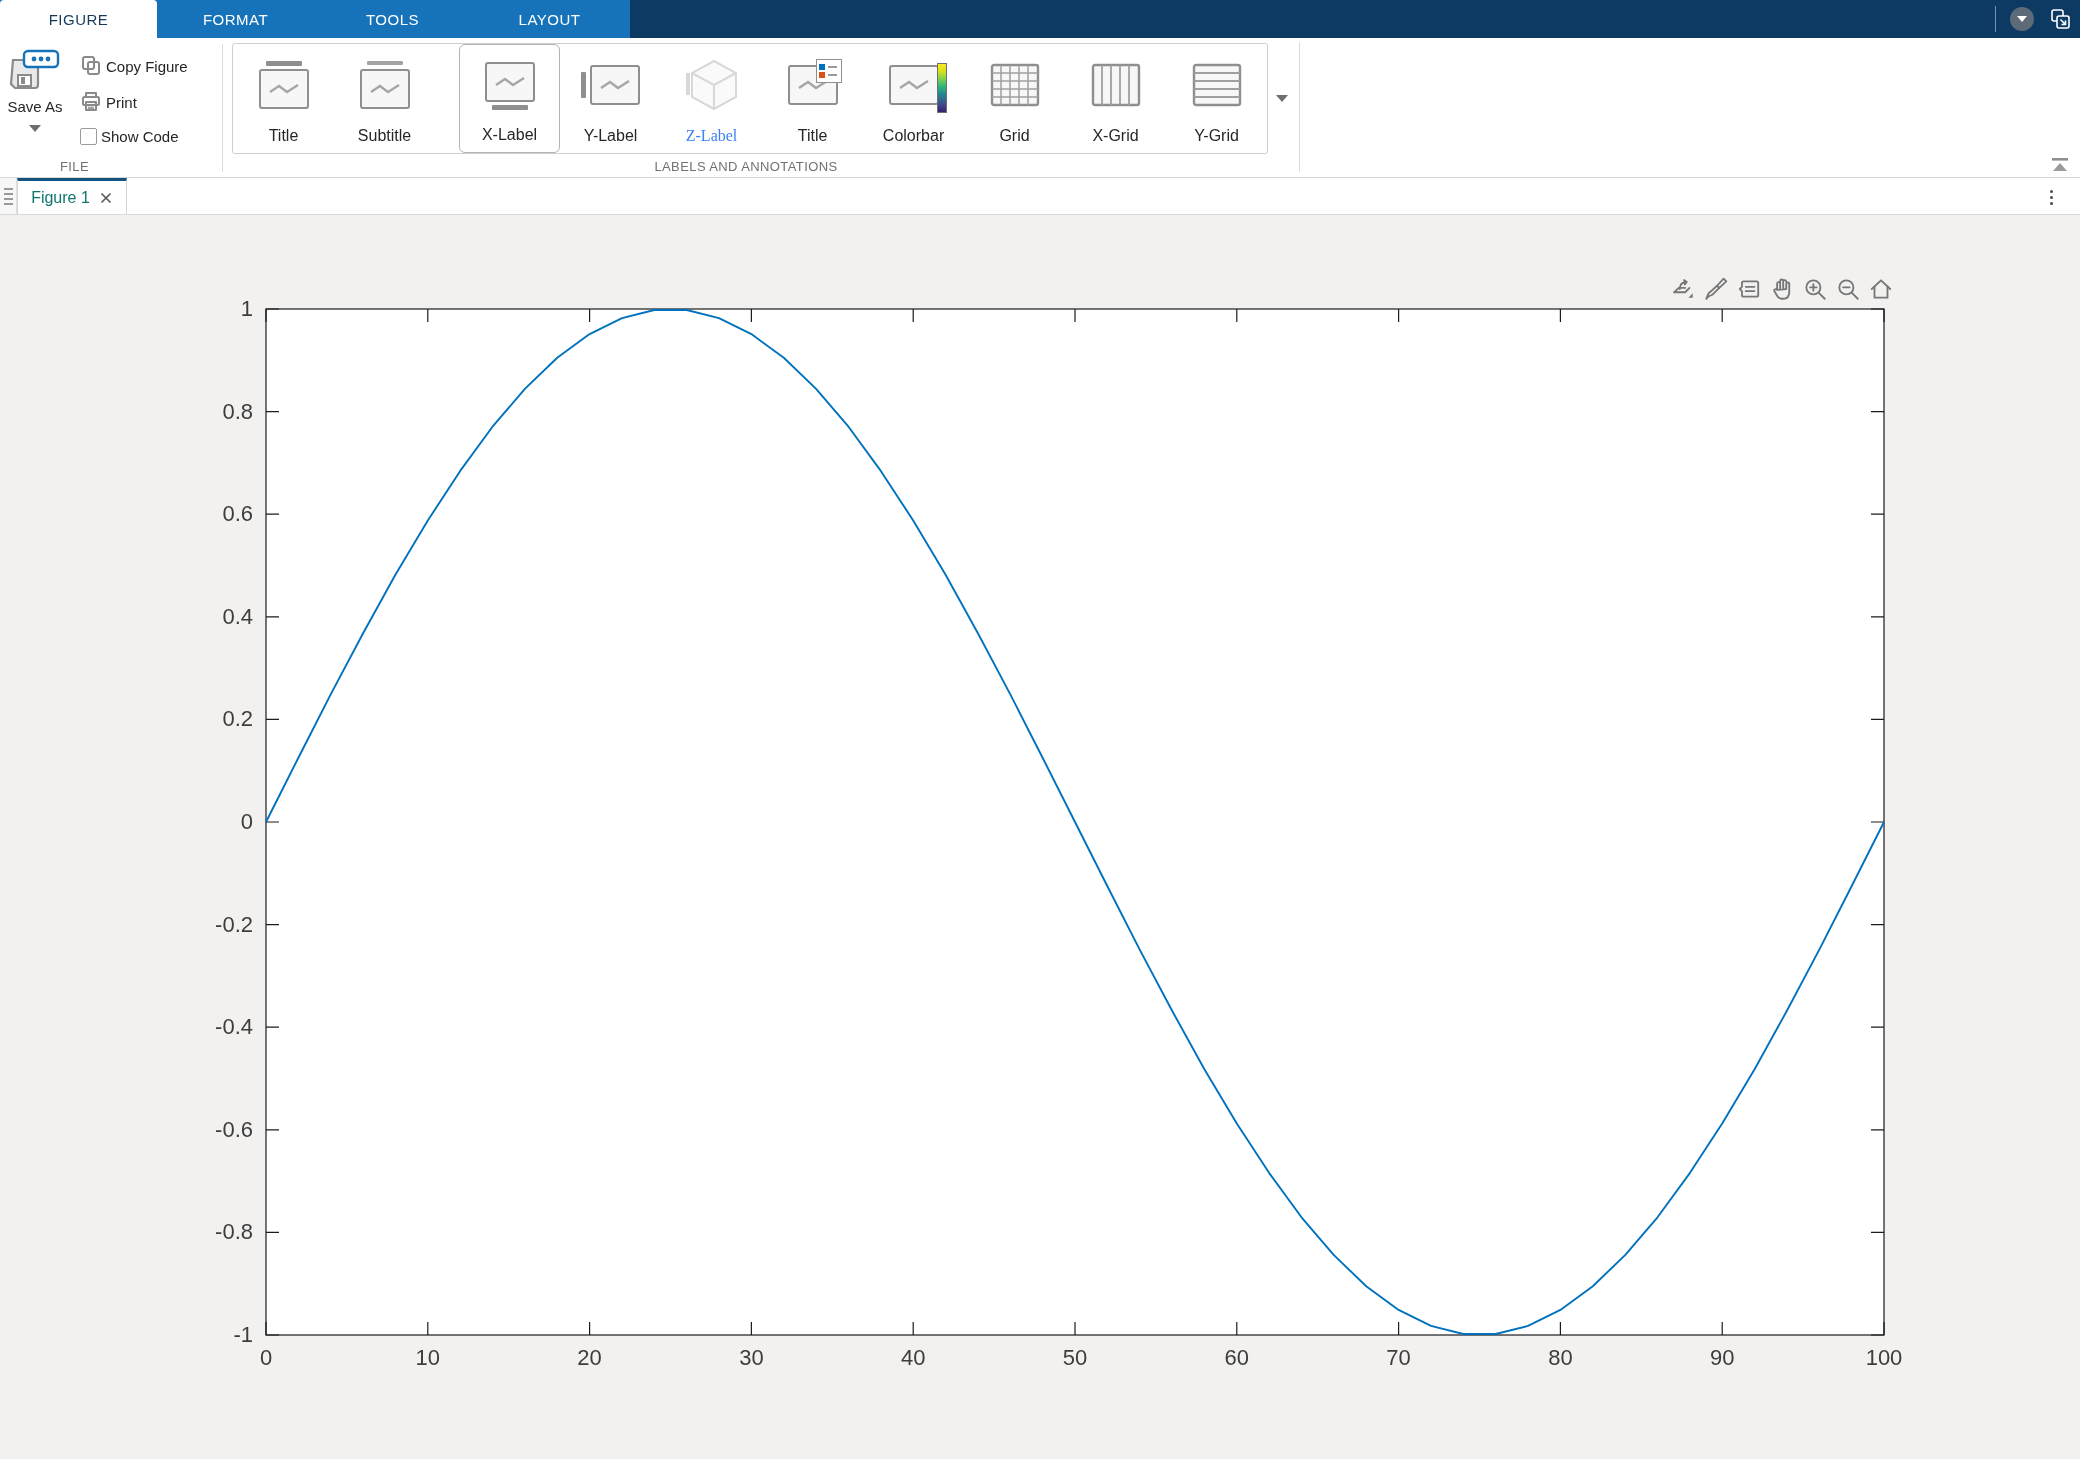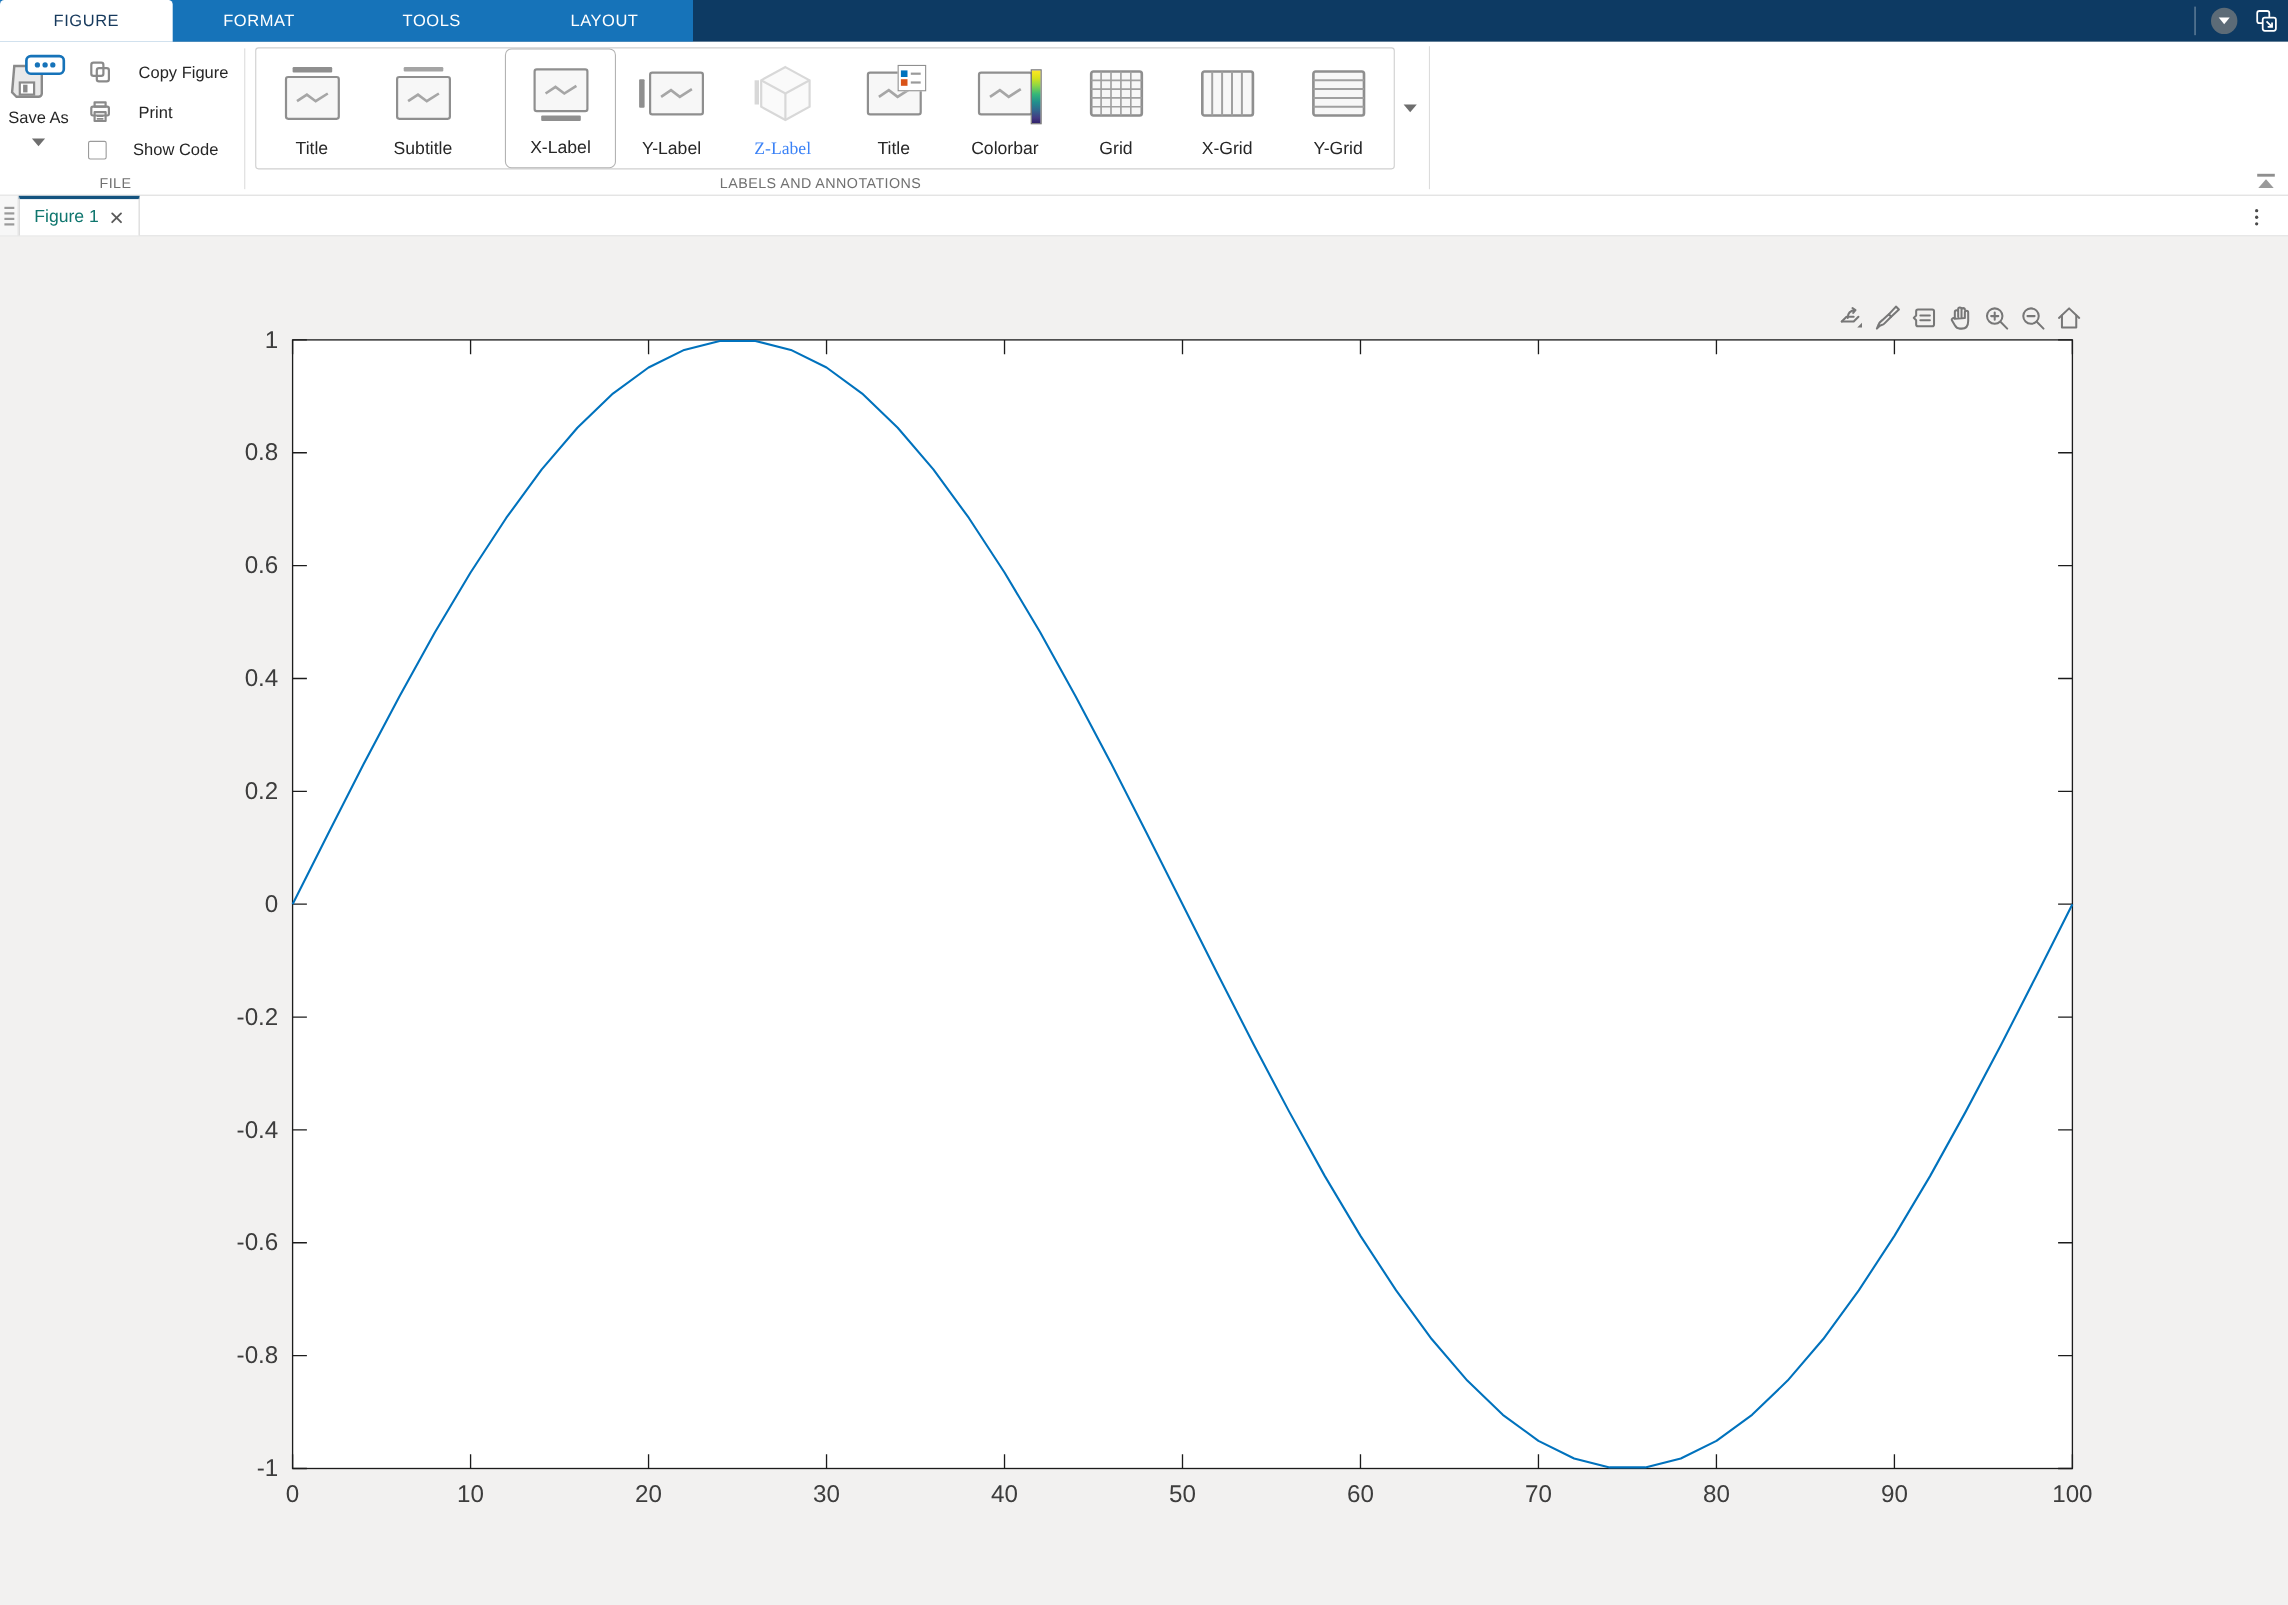--- a/index.html
+++ b/index.html
@@ -20,21 +20,21 @@
 
   
   .ribbon { position:absolute; left:0; top:38px; width:2080px; height:140px; background:#ffffff; border-bottom:1px solid #d6d6d6; }
   .section-label { position:absolute; font-size:13px; color:#717171; letter-spacing:0.4px; }
   .v-divider { position:absolute; width:1px; background:#dcdcdc; }
 
   
   .saveas { position:absolute; left:6px; top:10px; width:58px; text-align:center; }
   .saveas .lbl { font-size:15px; color:#262626; margin-top:4px; }
   .tri-down-gray { width:0; height:0; border-left:6px solid transparent; border-right:6px solid transparent; border-top:7px solid #6e6e6e; margin:10px auto 0; }
-  .file-row { position:absolute; left:80px; display:flex; align-items:center; gap:24px; font-size:15px; color:#262626; }
+  .file-row { position:absolute; left:80px; display:flex; align-items:center; gap:4px; font-size:15px; color:#262626; }
   .checkbox { width:17px; height:17px; border:1.5px solid #9b9b9b; background:#ffffff; border-radius:2px; }
 
   
   .gallery { position:absolute; left:232px; top:5px; width:1036px; height:111px;
              border:1px solid #cfcfcf; border-radius:3px; background:#ffffff; display:flex; }
   .gi { width:103px; height:109px; display:flex; flex-direction:column; align-items:center; justify-content:flex-start; padding-top:10px; }
   .gi .gi-label { font-size:16px; color:#262626; margin-top:auto; margin-bottom:8px; }
   .gi.highlight { border:1px solid #b3b3b3; border-radius:6px;margin-left:24px; }
   .gi.disabled .gi-label { color:#3b82f6;font-family:Liberation Serif, serif; }
   .gi-iconwrap { height:62px; display:flex; flex-direction:column; align-items:center; justify-content:center; position:relative; }
@@ -135,21 +135,21 @@
         <line x1="8" y1="17" x2="14" y2="17" stroke="#8a8a8a" stroke-width="1.6"></line>
       </svg>
       <span>Print</span>
     </div>
 
     <div class="file-row" style="top:90px;">
       <span class="checkbox"></span>
       <span>Show Code</span>
     </div>
 
-    <div class="section-label" style="left:60px; top:121px; width:90px; text-align:center;">FILE</div>
+    <div class="section-label" style="left:60px; top:121px; width:90px; text-align:left;">FILE</div>
 
     <div class="v-divider" style="left:222px; top:6px; height:128px;"></div>
 
     <div class="gallery">
 
       <div class="gi">
         <div class="gi-iconwrap">
           <span class="bar-h" style="margin-bottom:3px;"></span>
           <span class="axbox">
               <svg class="zz" viewBox="0 0 36 18">

